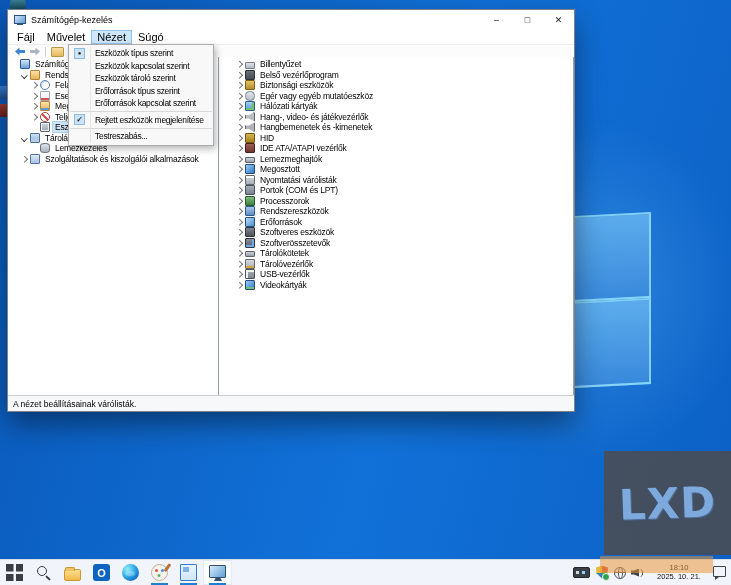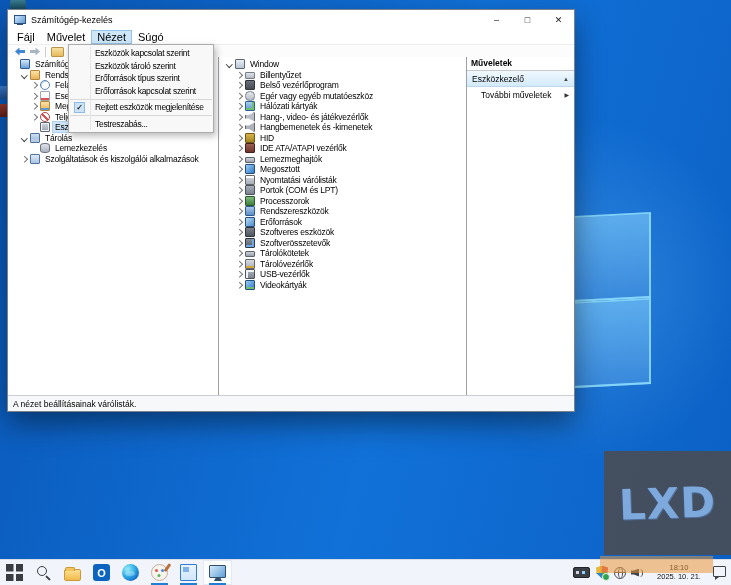--- a/index.html
+++ b/index.html
@@ -309,45 +309,45 @@
           </div>
           <div class="trow" style="padding-left: 12px;">
             <span class="chev">
               <i></i>
             </span>
             <span class="ic ic-services"></span>
             <span class="lbl">Szolgáltatások és kiszolgálói alkalmazások</span>
           </div>
         </div>
       <div class="pane mid" id="device-tree">
-          <div class="trow" style="padding-left: 6px;">
-            <span class="chev down">
-              <i></i>
-            </span>
-            <span class="ic ic-pc"></span>
-            <span class="lbl">Window</span>
-          </div>
           <div class="trow" style="padding-left: 16px;">
             <span class="chev">
               <i></i>
             </span>
             <span class="ic ic-keyboard"></span>
             <span class="lbl">Billentyűzet</span>
           </div>
           <div class="trow" style="padding-left: 16px;">
             <span class="chev">
               <i></i>
             </span>
             <span class="ic ic-firmware"></span>
             <span class="lbl">Belső vezérlőprogram</span>
           </div>
           <div class="trow" style="padding-left: 16px;">
             <span class="chev">
               <i></i>
             </span>
+            <span class="ic ic-security"></span>
+            <span class="lbl">Biztonsági eszközök</span>
+          </div>
+          <div class="trow" style="padding-left: 16px;">
+            <span class="chev">
+              <i></i>
+            </span>
             <span class="ic ic-mouse"></span>
             <span class="lbl">Egér vagy egyéb mutatóeszköz</span>
           </div>
           <div class="trow" style="padding-left: 16px;">
             <span class="chev">
               <i></i>
             </span>
             <span class="ic ic-network"></span>
             <span class="lbl">Hálózati kártyák</span>
           </div>
@@ -464,38 +464,33 @@
             <span class="lbl">USB-vezérlők</span>
           </div>
           <div class="trow" style="padding-left: 16px;">
             <span class="chev">
               <i></i>
             </span>
             <span class="ic ic-gpu"></span>
             <span class="lbl">Videokártyák</span>
           </div>
         </div>
-      <div class="pane right">
-        <div class="ap-head">Műveletek</div>
-        <div class="ap-section">
-          <span>Eszközkezelő</span>
-          <span class="glyph">▲</span>
-        </div>
-        <div class="ap-more">
-          <span>További műveletek</span>
-          <span class="glyph">▶</span>
-        </div>
-      </div>
     </div>
     <div class="statusbar">
       <span>A nézet beállításainak várólisták.</span>
     </div>
   </div>
 
   <div class="popup" id="view-menu">
+      <div class="menu-item">
+        <span class="menu-gutter">
+          <span class="mark-box radio">●</span>
+        </span>
+        <span class="menu-label">Eszközök típus szerint</span>
+      </div>
       <div class="menu-item">
         <span class="menu-gutter"></span>
         <span class="menu-label">Eszközök kapcsolat szerint</span>
       </div>
       <div class="menu-item">
         <span class="menu-gutter"></span>
         <span class="menu-label">Eszközök tároló szerint</span>
       </div>
       <div class="menu-item">
         <span class="menu-gutter"></span>

